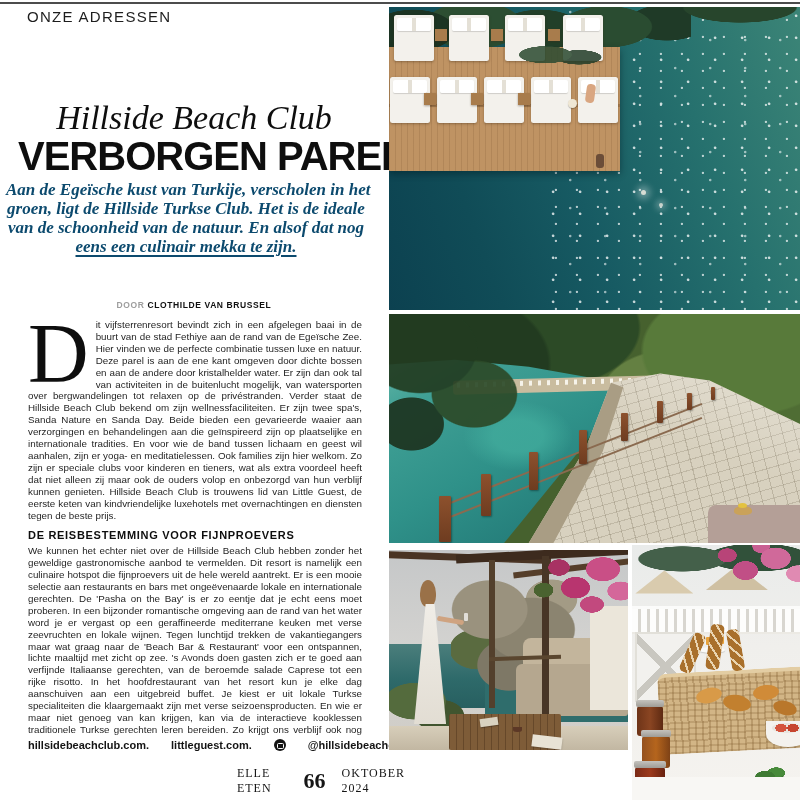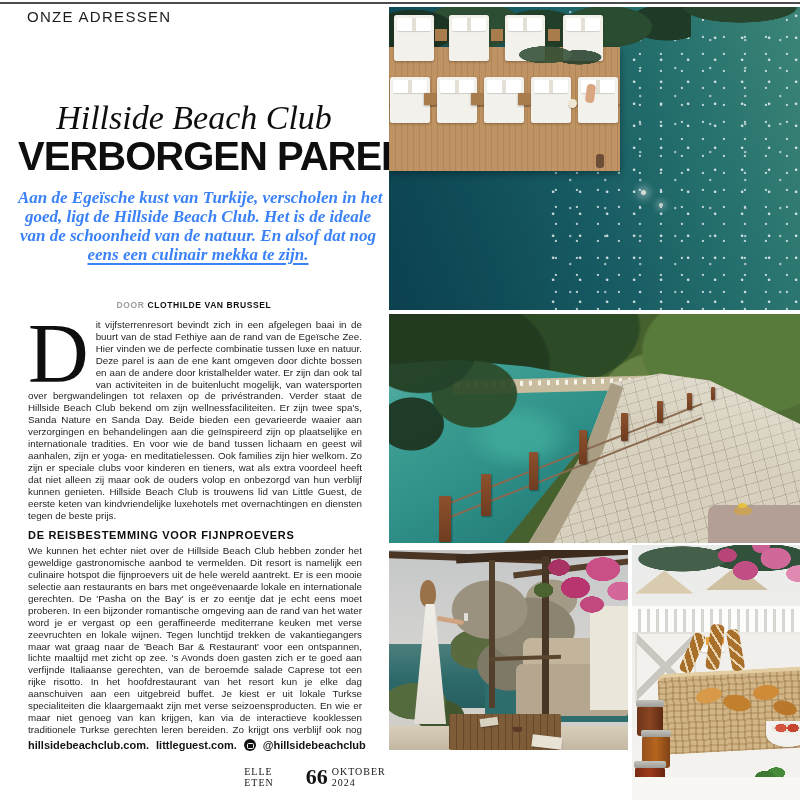--- a/index.html
+++ b/index.html
@@ -10,45 +10,45 @@
   
   .top-rule{top:2px;left:0;width:800px;height:2px;background:#4c4c4c;}
   .section-label{top:8px;left:27px;font-size:15px;letter-spacing:1.3px;color:#1d1d1d;}
 
   
   .title-script{top:99px;left:18px;width:352px;text-align:center;
     font-family:"Liberation Serif",serif;font-style:italic;font-size:34px;color:#0e0e0e;white-space:nowrap;}
   .title-main{top:134px;left:18px;width:352px;text-align:center;font-weight:700;font-size:40px;
     letter-spacing:-1px;color:#0e0e0e;white-space:nowrap;}
 
-  .intro{top:180px;left:18px;width:360px;text-align:center;font-family:"Liberation Serif",serif;
-    font-style:italic;font-weight:700;font-size:17px;line-height:19px;color:#3b82f6;margin-top:8px;}
+  .intro{top:180px;left:6px;width:360px;text-align:center;font-family:"Liberation Serif",serif;
+    font-style:italic;font-weight:700;font-size:17px;line-height:19px;color:#0c4a6e;}
   .intro div{white-space:nowrap;}
   .intro .u{text-decoration:underline;text-underline-offset:3px;text-decoration-thickness:1.5px;}
 
   .byline{top:300px;left:18px;width:352px;text-align:center;font-size:8.5px;letter-spacing:.6px;}
   .byline .prefix{color:#9d9d9d;font-weight:700;margin-right:3px;}
   .byline .name{color:#101010;font-weight:700;}
 
   
   .body-text{top:319px;left:28px;width:334px;height:418px;overflow:hidden;
     font-size:9.8px;line-height:11.9px;text-align:justify;color:#1f1f1f;}
   .dropcap{float:left;font-family:"Liberation Serif",serif;font-size:84px;line-height:62px;
     padding:4px 7px 2px 0;color:#0e0e0e;}
   .subheading{font-weight:700;font-size:11px;letter-spacing:.7px;margin:9px 0 3px;color:#0e0e0e;text-align:left;}
 
   
-  .contact{top:739px;left:28px;display:flex;align-items:center;gap:7px;
+  .contact{top:739px;left:28px;display:flex;align-items:center;gap:22px;
     font-weight:700;font-size:11px;color:#141414;}
   .ig-icon{display:inline-block;width:12px;height:12px;border-radius:50%;background:#141414;position:relative;}
   .ig-icon::before{content:"";position:absolute;left:3px;top:3.5px;width:5px;height:4px;
     border:1px solid #fff;border-radius:1.5px;}
   .page-footer{top:766px;left:245px;width:140px;display:flex;align-items:center;justify-content:center;
     gap:4px;font-family:"Liberation Serif",serif;color:#151515;}
-  .pf-small{font-size:10px;letter-spacing:1px;}
+  .pf-small{font-size:12px;letter-spacing:1px;margin-left:12px;}
   .pf-num{font-size:22px;font-weight:700;line-height:20px;margin-left:28px;}
 
   
   .photo{position:absolute;overflow:hidden;background:#d8d8d2;}
   .photo *{position:absolute;}
   #photo1{left:389px;top:7px;width:411px;height:303px;}
   #photo2{left:389px;top:314px;width:411px;height:229px;}
   #photo3{left:389px;top:550px;width:239px;height:200px;}
   #photo4{left:632px;top:545px;width:168px;height:255px;}
 
@@ -227,21 +227,21 @@
 <body>
 
 <div class="abs top-rule"></div>
 <div class="abs section-label">ONZE ADRESSEN</div>
 
 <div class="abs title-script">Hillside Beach Club</div>
 <div class="abs title-main">VERBORGEN PAREL</div>
 
 <div class="abs intro">
   <div>Aan de Egeïsche kust van Turkije, verscholen in het</div>
-  <div>goed, ligt de Hillside Beach Club. Het is de ideale</div>
+  <div>groen, ligt de Hillside Turkse Club. Het is de ideale</div>
   <div>van de schoonheid van de natuur. En alsof dat nog</div>
   <div class="u">eens een culinair mekka te zijn.</div>
 </div>
 
 <div class="abs byline">
   <span class="prefix">DOOR</span><span class="name">CLOTHILDE VAN BRUSSEL</span>
 </div>
 
 <div class="abs body-text">
   <span class="dropcap">D</span><span>it vijfsterrenresort bevindt zich in een afgelegen baai in de buurt van de stad Fethiye aan de rand van de Egeïsche Zee. Hier vinden we de perfecte combinatie tussen luxe en natuur. Deze parel is aan de ene kant omgeven door dichte bossen en aan de andere door kristalhelder water. Er zijn dan ook tal van activiteiten in de buitenlucht mogelijk, van watersporten over bergwandelingen tot relaxen op de privéstranden. Verder staat de Hillside Beach Club bekend om zijn wellnessfaciliteiten. Er zijn twee spa's, Sanda Nature en Sanda Day. Beide bieden een gevarieerde waaier aan verzorgingen en behandelingen aan die geïnspireerd zijn op plaatselijke en internationale tradities. En voor wie de band tussen lichaam en geest wil aanhalen, zijn er yoga- en meditatielessen. Ook families zijn hier welkom. Zo zijn er speciale clubs voor kinderen en tieners, wat als extra voordeel heeft dat niet alleen zij maar ook de ouders volop en onbezorgd van hun verblijf kunnen genieten. Hillside Beach Club is trouwens lid van Little Guest, de eerste keten van kindvriendelijke luxehotels met overnachtingen en diensten tegen de beste prijs.</span>

